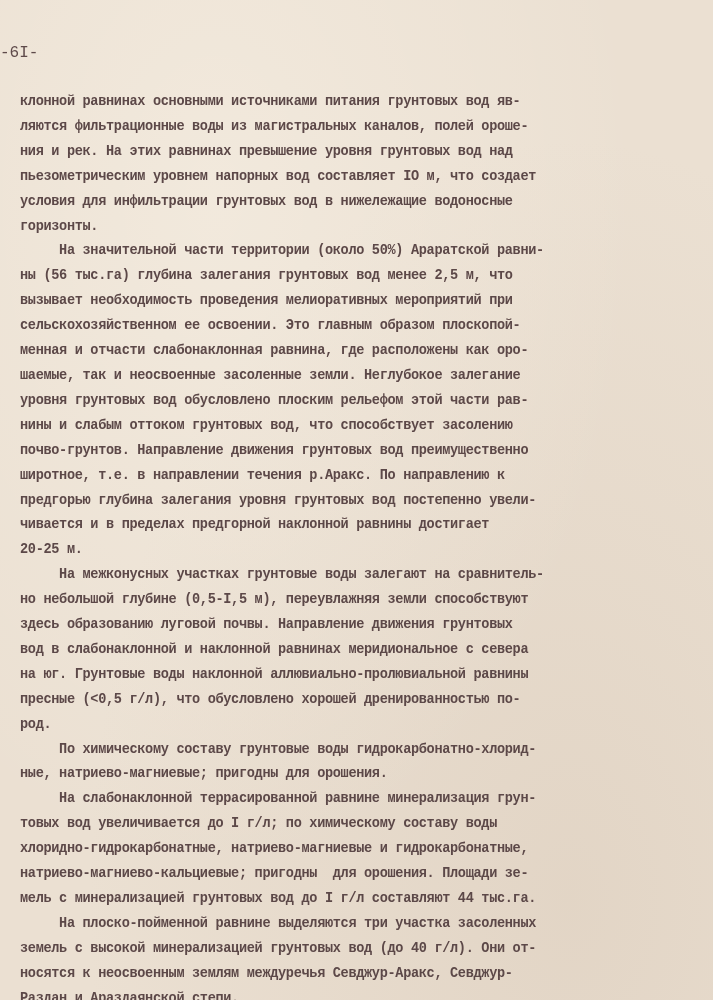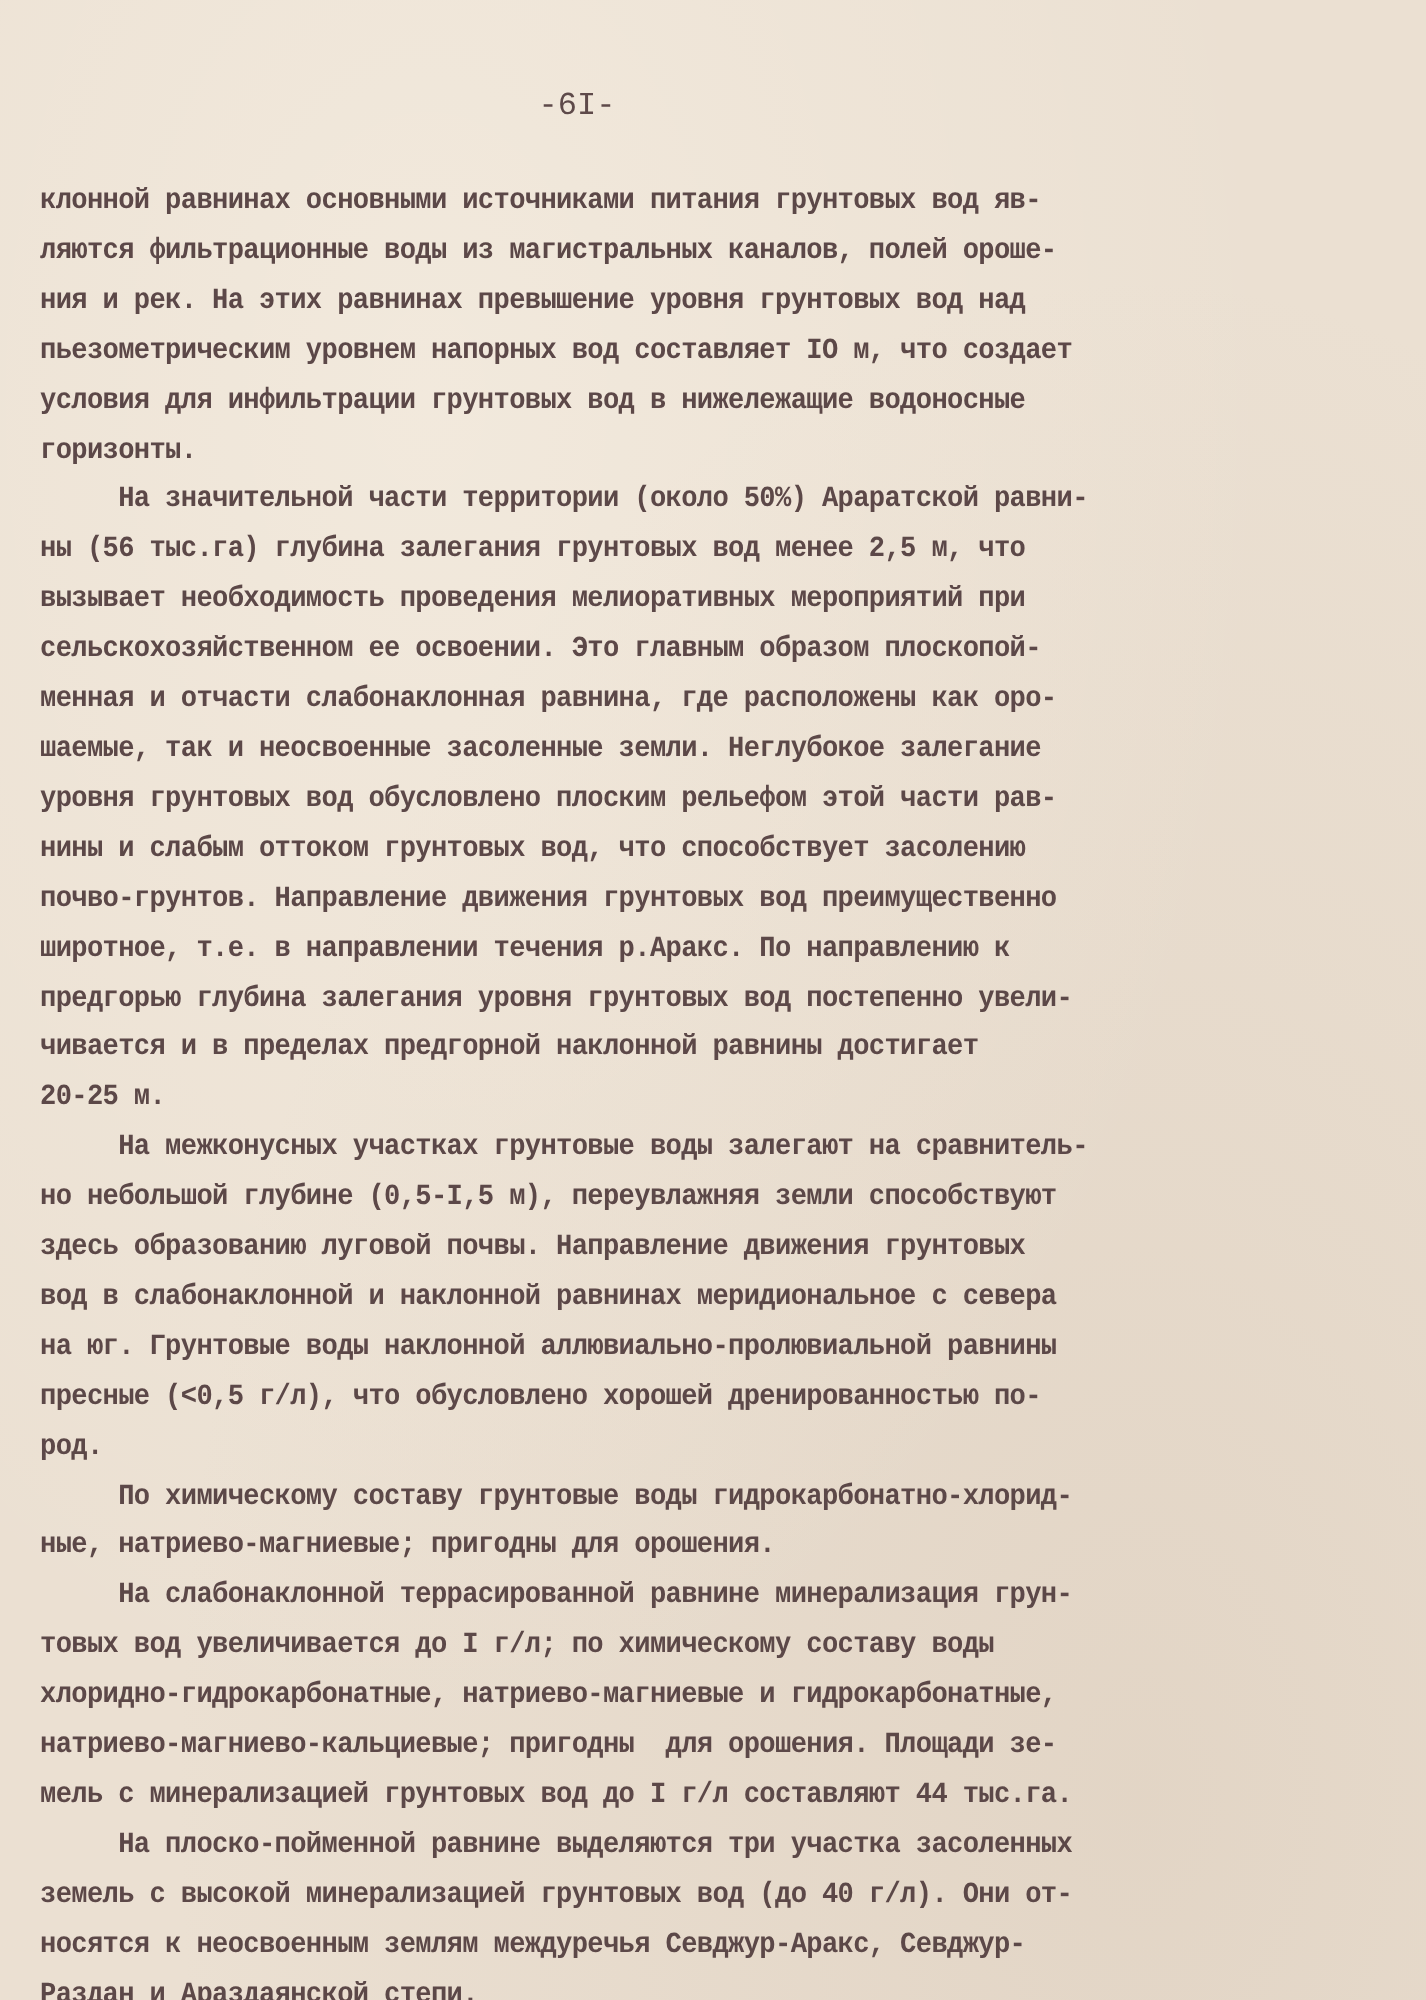--- a/index.html
+++ b/index.html
@@ -7,21 +7,21 @@
     width:713px; height:1000px; overflow:hidden;
     background:#ebe0d2;
     background-image: radial-gradient(ellipse at 30% 20%, rgba(255,250,240,0.35), rgba(0,0,0,0) 60%),
                       radial-gradient(ellipse at 80% 90%, rgba(200,180,160,0.25), rgba(0,0,0,0) 60%);
     position:relative;
     font-family:"Liberation Mono", "DejaVu Sans Mono", monospace;
     color:#5a4646;
   }
   .page-number {
     position:absolute; left:0; width:577px; top:44px;
-    text-align:center; font-size:16px; color:#5e4a4a;
+    text-align:left; font-size:16px; color:#5e4a4a;
   }
   .body-text {
     position:absolute; left:20px; top:89px; width:680px;
   }
   .line {
     display:block; white-space:pre; font-size:14.6px; line-height:24.9px;
     font-weight:bold; letter-spacing:-0.35px; transform:scaleX(0.93); transform-origin:left center;
     color:#5c4848;
   }
 </style>

